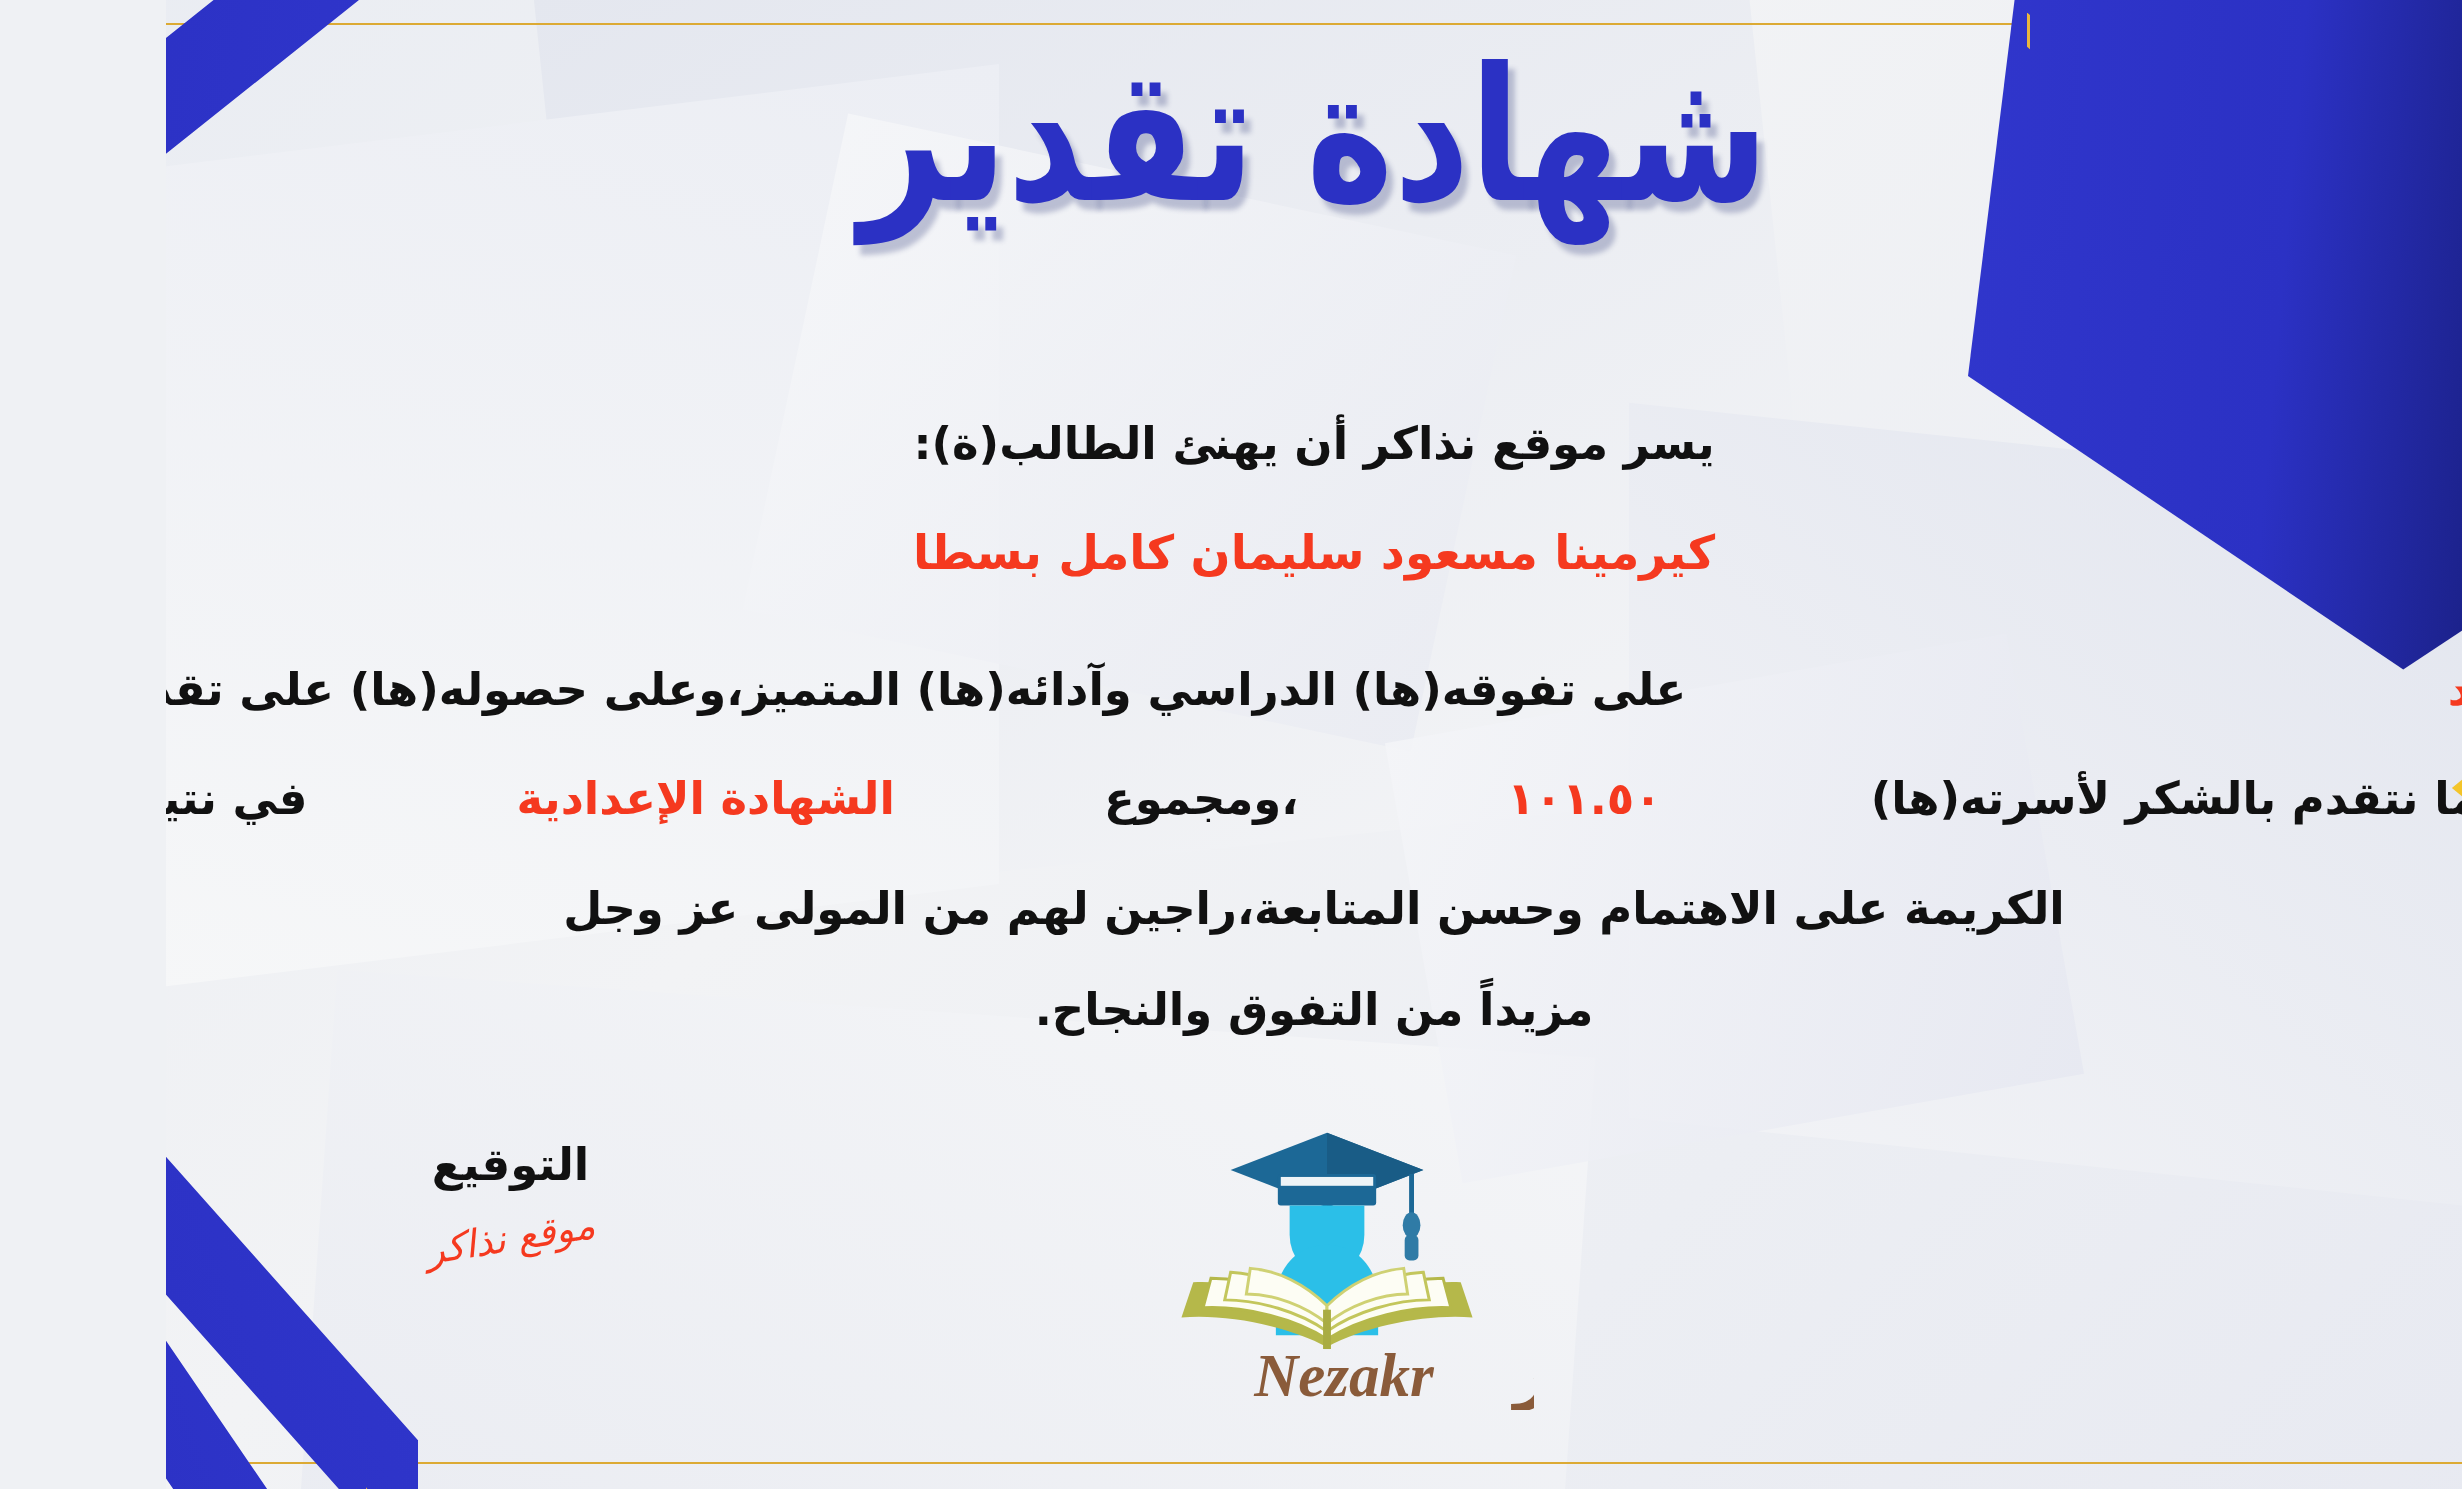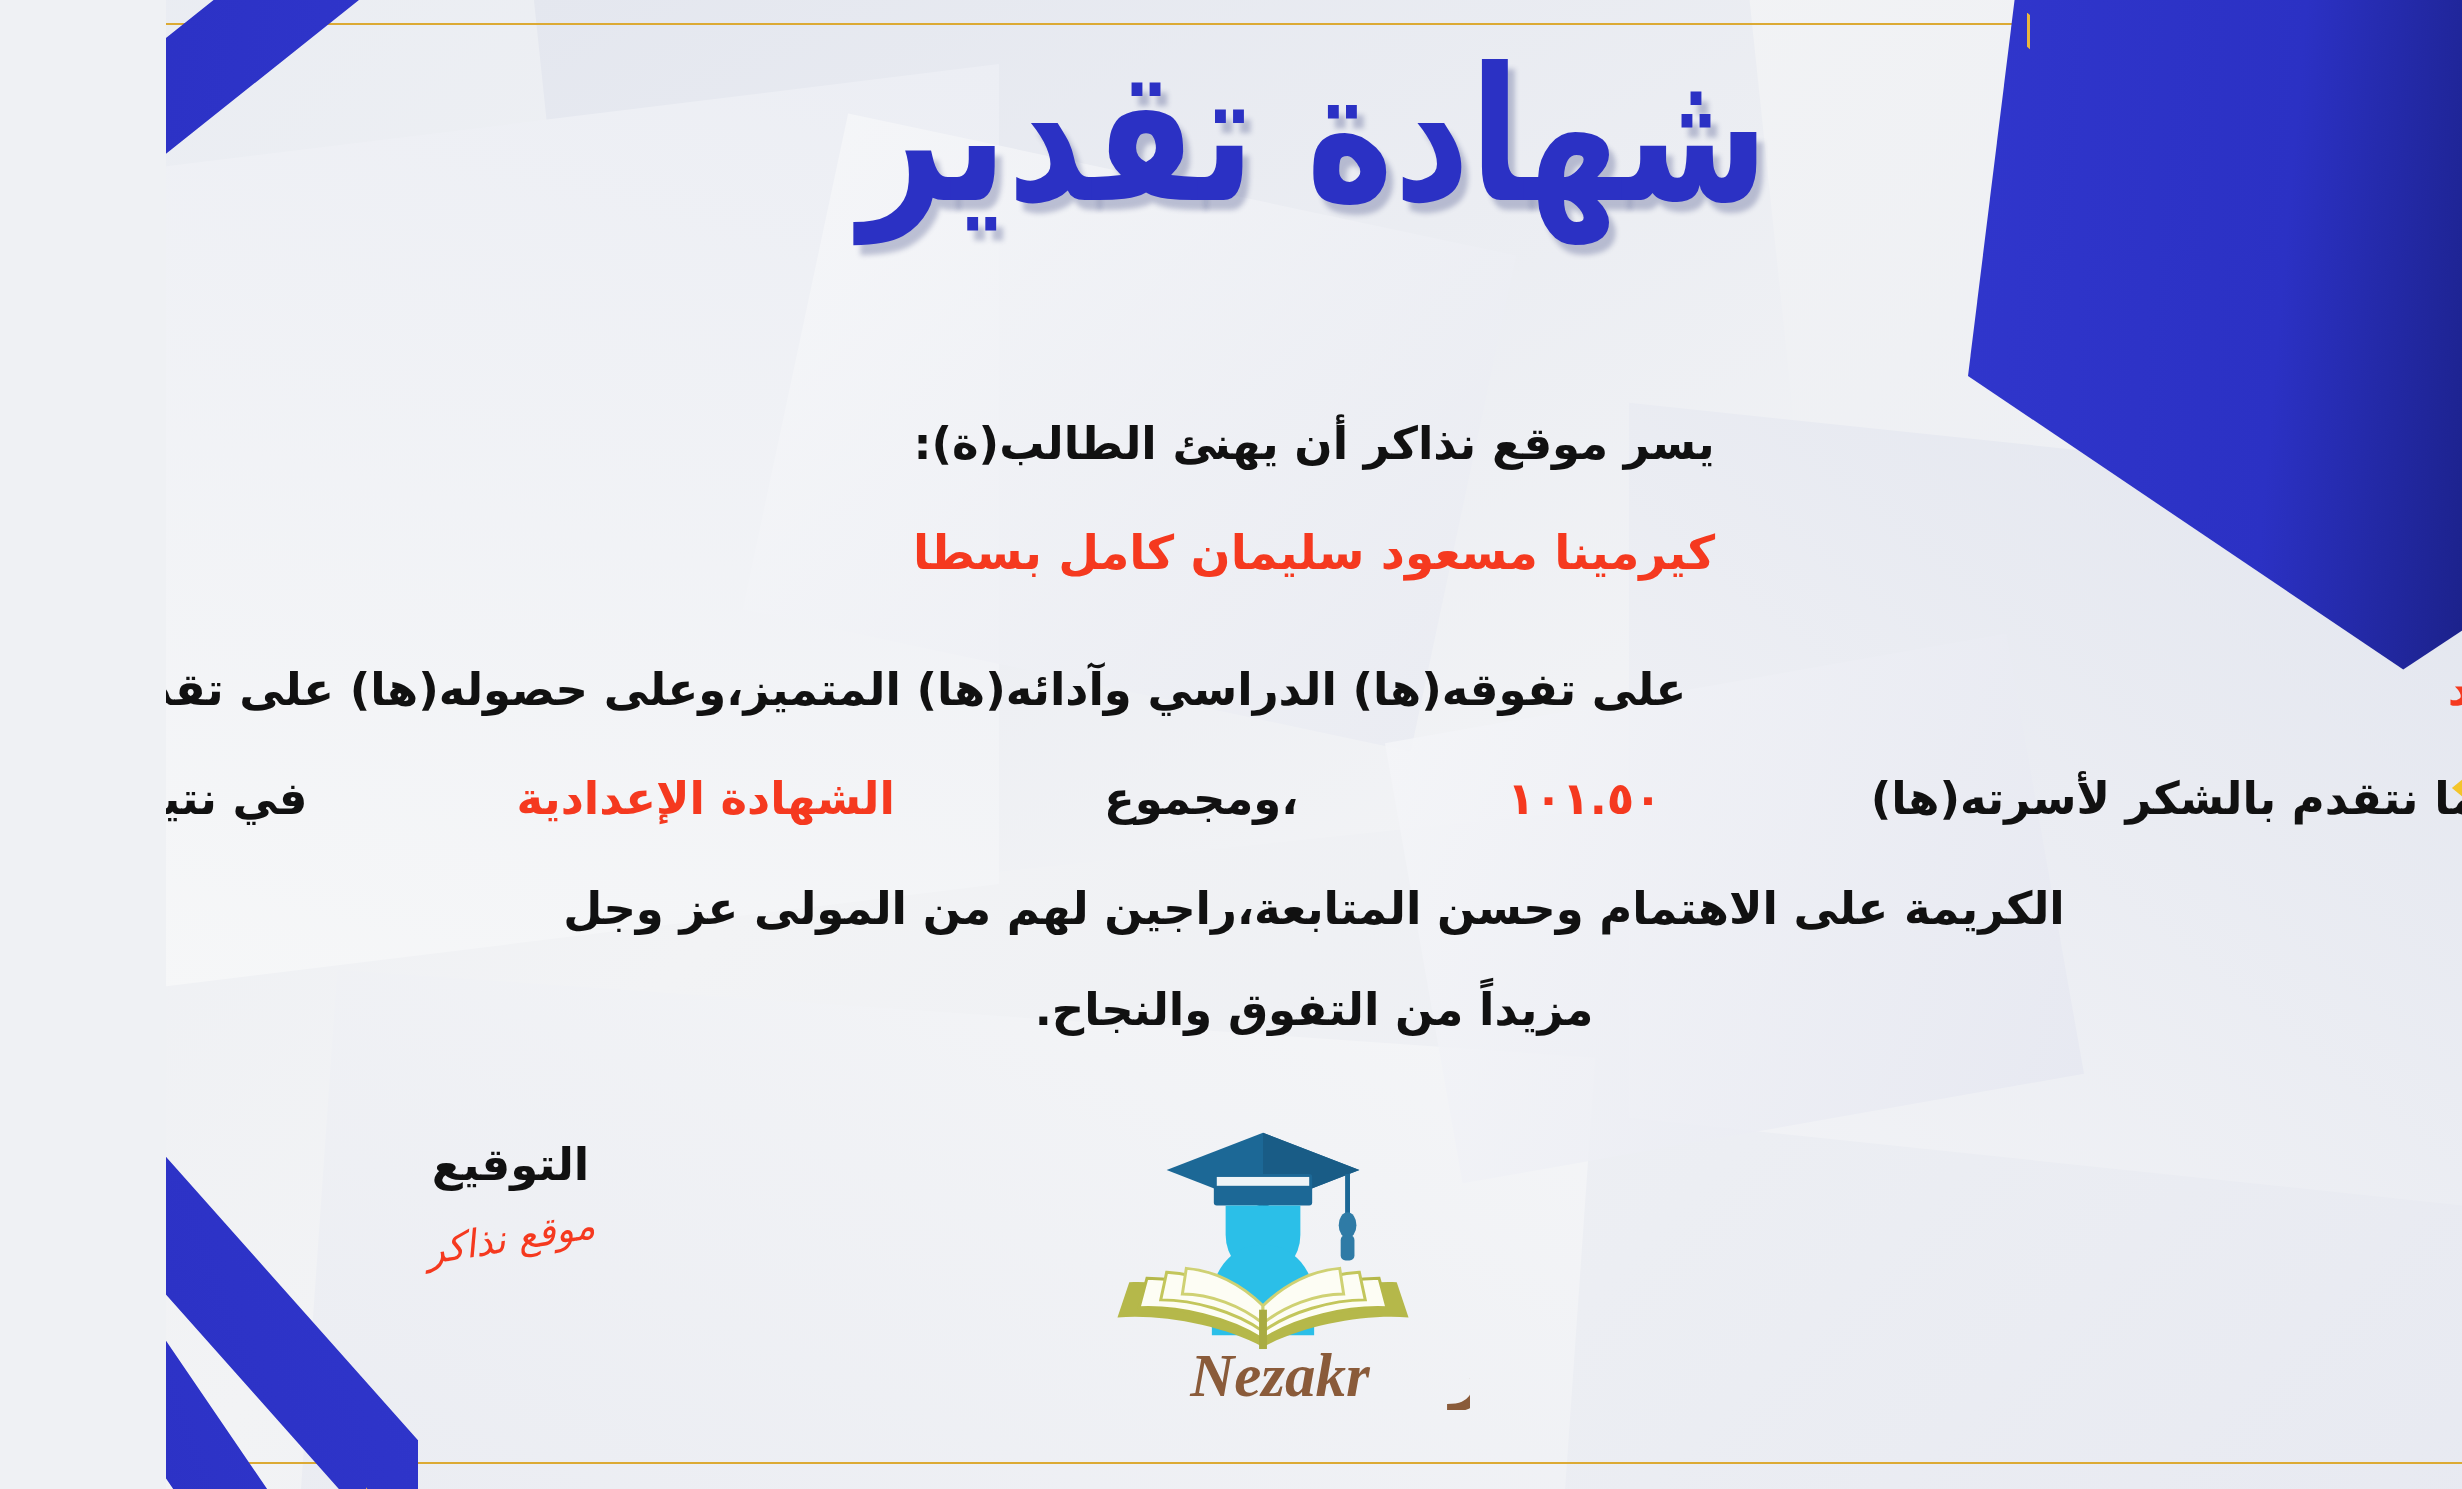--- a/index.html
+++ b/index.html
@@ -109,21 +109,21 @@
   
   #sig-block{position:absolute;left:auto;right:1945px;top:1138px;width:345px;text-align:center;}
   #sig-label{font-size:45px;font-weight:bold;color:#111;}
   #sig-mark{
     margin-top:24.6px;font-size:38px;color:#f5391f;
     font-family:"DejaVu Serif","Liberation Serif",serif;
     font-style:italic;transform:rotate(-9deg);display:inline-block;
   }
 
   
-  #logo{position:absolute;left:1056px;top:1115px;width:414px;height:295px;}
+  #logo{position:absolute;left:1120px;top:1115px;width:414px;height:295px;}
   #logo svg{width:100%;height:100%;display:block;}
 </style>
 </head>
 <body>
 
 <div id="bg">
   <div class="facet f1"></div>
   <div class="facet f2"></div>
   <div class="facet f3"></div>
   <div class="facet f4"></div>

